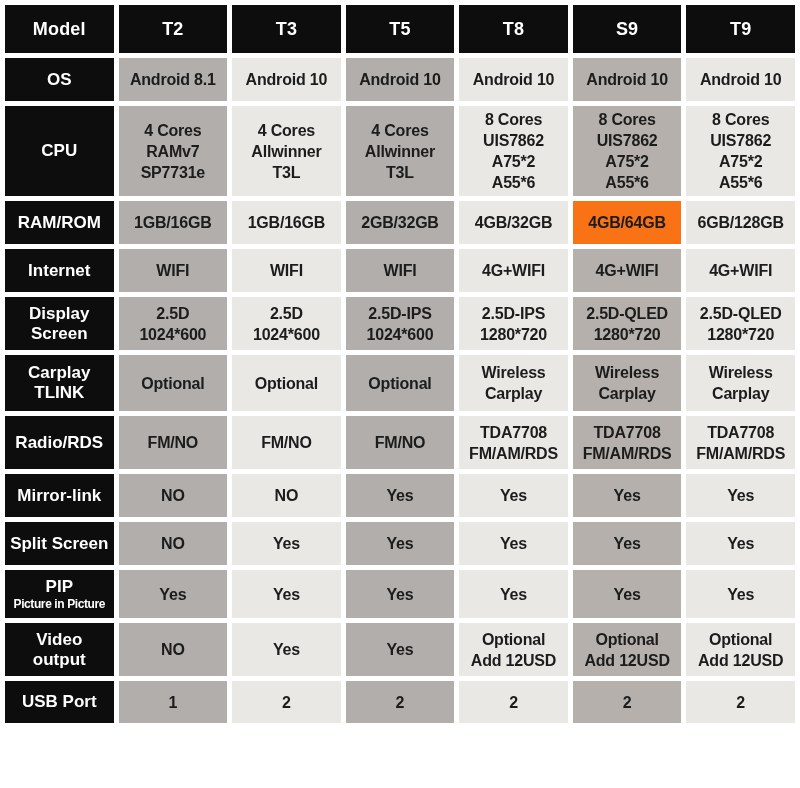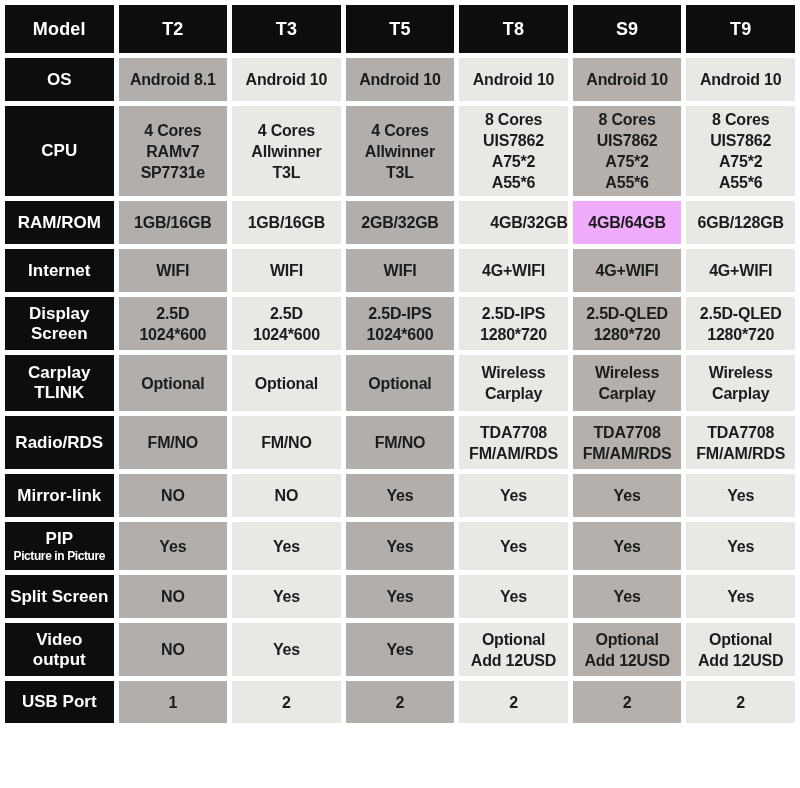--- a/index.html
+++ b/index.html
@@ -131,24 +131,24 @@
         </th>
         <td style="background: rgb(178, 174, 171);">
           <div>1GB/16GB</div>
         </td>
         <td style="background: rgb(233, 232, 229);">
           <div>1GB/16GB</div>
         </td>
         <td style="background: rgb(178, 174, 171);">
           <div>2GB/32GB</div>
         </td>
-        <td style="background: rgb(233, 232, 229); text-align: right;">
+        <td style="background: rgb(233, 232, 229);">
           <div>4GB/32GB</div>
         </td>
-        <td style="background: #f0abfc;">
+        <td style="background: #f97316;">
           <div>4GB/64GB</div>
         </td>
         <td style="background: rgb(233, 232, 229); margin-top: 8px;">
           <div>6GB/128GB</div>
         </td>
       </tr>
       <tr style="height: 43px; margin-top: 18px;">
         <th>
           <div>Internet</div>
         </th>
@@ -270,50 +270,50 @@
         <td style="background: rgb(233, 232, 229);">
           <div>Yes</div>
         </td>
         <td style="background: rgb(181, 176, 171);">
           <div>Yes</div>
         </td>
         <td style="background: rgb(233, 232, 229);">
           <div>Yes</div>
         </td>
       </tr>
+      <tr style="height: 43px;">
+        <th>
+          <div>Split Screen</div>
+        </th>
+        <td style="background: rgb(178, 174, 171);">
+          <div>NO</div>
+        </td>
+        <td style="background: rgb(233, 232, 229);">
+          <div>Yes</div>
+        </td>
+        <td style="background: rgb(178, 174, 171);">
+          <div>Yes</div>
+        </td>
+        <td style="background: rgb(233, 232, 229);">
+          <div>Yes</div>
+        </td>
+        <td style="background: rgb(181, 176, 171);">
+          <div>Yes</div>
+        </td>
+        <td style="background: rgb(233, 232, 229);">
+          <div>Yes</div>
+        </td>
+      </tr>
       <tr style="height: 48px;">
         <th>
           <div>PIP</div>
           <div class="lbl-sm">Picture in Picture</div>
         </th>
         <td style="background: rgb(178, 174, 171);">
           <div>Yes</div>
-        </td>
-        <td style="background: rgb(233, 232, 229);">
-          <div>Yes</div>
-        </td>
-        <td style="background: rgb(178, 174, 171);">
-          <div>Yes</div>
-        </td>
-        <td style="background: rgb(233, 232, 229);">
-          <div>Yes</div>
-        </td>
-        <td style="background: rgb(181, 176, 171);">
-          <div>Yes</div>
-        </td>
-        <td style="background: rgb(233, 232, 229);">
-          <div>Yes</div>
-        </td>
-      </tr>
-      <tr style="height: 43px;">
-        <th>
-          <div>Split Screen</div>
-        </th>
-        <td style="background: rgb(178, 174, 171);">
-          <div>NO</div>
         </td>
         <td style="background: rgb(233, 232, 229);">
           <div>Yes</div>
         </td>
         <td style="background: rgb(178, 174, 171);">
           <div>Yes</div>
         </td>
         <td style="background: rgb(233, 232, 229);">
           <div>Yes</div>
         </td>

